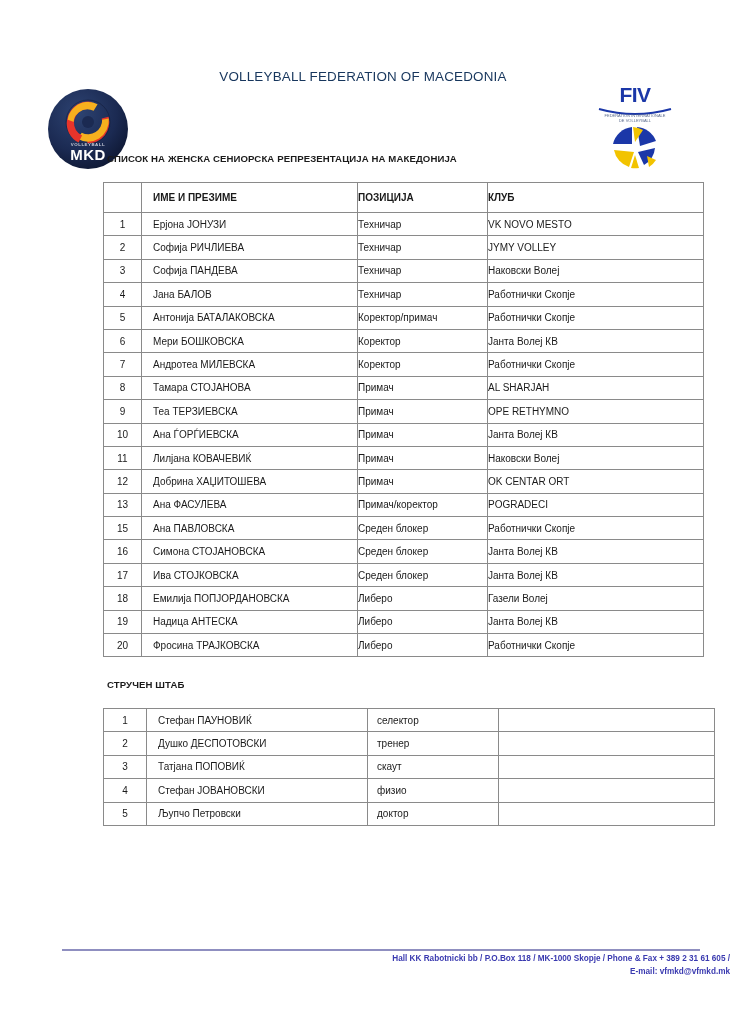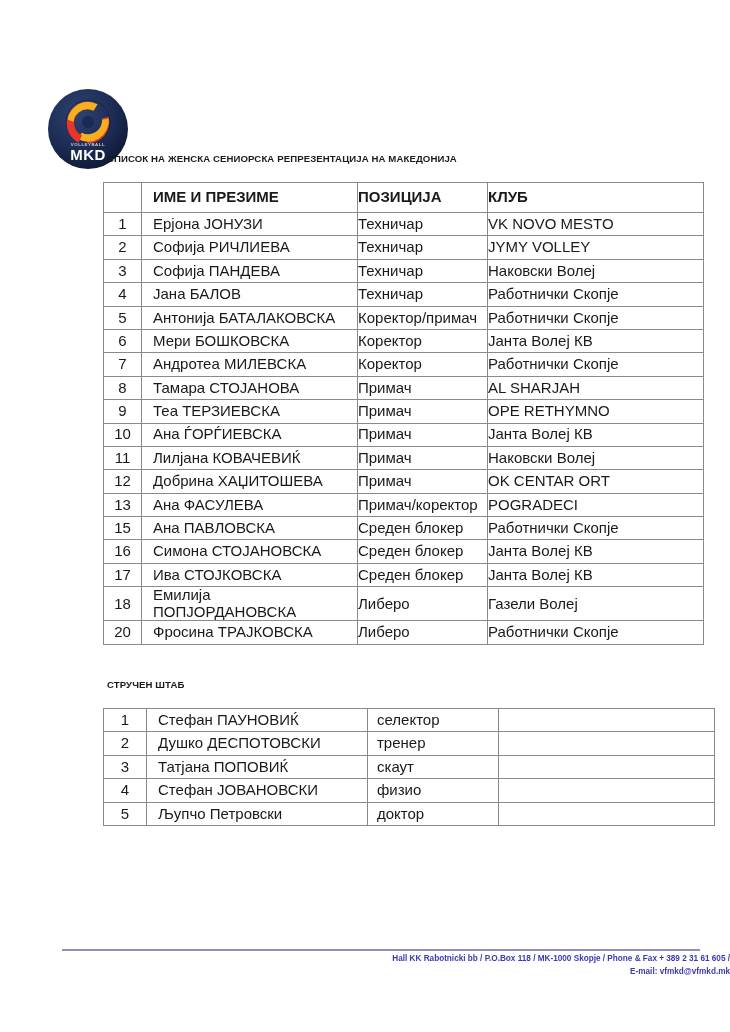--- a/index.html
+++ b/index.html
@@ -72,21 +72,21 @@
     white-space: nowrap;
   }
   #roster-heading { top: 153px; }
   #staff-heading  { top: 679px; }
 
   
   table.doc-table {
     position: absolute;
     border-collapse: collapse;
     table-layout: fixed;
-    font-size: 15px;
+    font-size: 10px;
     color: #1a1a1a;
     padding-left: 32px;
   }
   table.doc-table td, table.doc-table th {
     border: 1px solid #8a8a8a;
     padding: 0;
     height: 22.4px;
     vertical-align: middle;
     font-weight: normal;
     line-height: 1.1;
@@ -159,22 +159,41 @@
         <path d="M 19 -9 A 21 21 0 0 1 -6 19 L -3 12 A 14 14 0 0 0 13 -6 Z" fill="#f6b01e" transform="rotate(16)"></path>
         <path d="M -8 21 A 21 21 0 0 1 -21 -1 L -14 1 A 14 14 0 0 0 -5 14 Z" fill="#e8342b" transform="rotate(4)"></path>
         <circle r="6" fill="#1b2a52"></circle>
       </g>
       <text x="41" y="58" text-anchor="middle" font-family="'Liberation Sans', sans-serif" font-size="4.4" font-weight="bold" fill="#c9ccd8" letter-spacing="0.5">VOLLEYBALL</text>
       <text x="41" y="72" text-anchor="middle" font-family="'Liberation Sans', sans-serif" font-size="15" font-weight="bold" fill="#ffffff" letter-spacing="0.4">MKD</text>
     </svg>
   </div>
 
   <div class="titles">
+    <div class="title-en">VOLLEYBALL FEDERATION OF  MACEDONIA</div>
   </div>
 
+  <div class="logo-fivb">
+    <svg viewBox="0 0 96 96" width="96" height="96" aria-hidden="true">
+      <text x="48" y="20" text-anchor="middle" font-family="'Liberation Sans', sans-serif" font-size="21" font-weight="bold" fill="#1b37a8" letter-spacing="-0.5">FIV</text>
+      <text x="48" y="20" text-anchor="middle" font-family="'Liberation Sans', sans-serif" font-size="21" font-weight="bold" fill="#1b37a8" opacity="0"></text>
+      <path d="M 12 27 Q 48 37 84 27" fill="none" stroke="#1b37a8" stroke-width="2"></path>
+      <text x="48" y="35" text-anchor="middle" font-family="'Liberation Sans', sans-serif" font-size="4" fill="#5a6a8c">FEDERATION INTERNATIONALE</text>
+      <text x="48" y="40" text-anchor="middle" font-family="'Liberation Sans', sans-serif" font-size="4" fill="#5a6a8c">DE VOLLEYBALL</text>
+      <g transform="translate(48,66)">
+        <path d="M -22 -4 A 22 22 0 0 1 -3 -21 L -3 -4 Z" fill="#1b37a8"></path>
+        <path d="M 2 -21 A 22 22 0 0 1 21 -7 L 5 -2 Z" fill="#1b37a8"></path>
+        <path d="M 20 0 A 22 22 0 0 1 9 17 L 3 4 Z" fill="#1b37a8"></path>
+        <path d="M -21 2 A 22 22 0 0 0 -6 19 L -1 4 Z" fill="#f2c300"></path>
+        <path d="M 4 20 A 22 22 0 0 1 -4 20 L 0 7 Z" fill="#f2c300"></path>
+        <path d="M 8 -18 A 22 22 0 0 0 -2 -21 L 0 -6 Z" fill="#f2c300"></path>
+        <path d="M 12 8 L 21 12 A 22 22 0 0 1 14 19 Z" fill="#f2c300"></path>
+      </g>
+    </svg>
+  </div>
 </div>
 
 <div class="section-heading" id="roster-heading">СПИСОК НА ЖЕНСКА СЕНИОРСКА РЕПРЕЗЕНТАЦИЈА НА МАКЕДОНИЈА</div>
 
 <table class="doc-table" id="roster-table">
   <thead>
     <tr>
       <th class="c-num"></th>
       <th class="c-name">ИМЕ И ПРЕЗИМЕ</th>
       <th class="c-pos">ПОЗИЦИЈА</th>
@@ -276,20 +295,26 @@
       <td class="c-num">17</td>
       <td class="c-name">Ива СТОЈКОВСКА</td>
       <td class="c-pos">Среден блокер</td>
       <td class="c-club">Јанта Волеј КВ</td>
     </tr>
     <tr>
       <td class="c-num">18</td>
       <td class="c-name">Емилија ПОПЈОРДАНОВСКА</td>
       <td class="c-pos">Либеро</td>
       <td class="c-club">Газели Волеј</td>
+    </tr>
+    <tr>
+      <td class="c-num">19</td>
+      <td class="c-name">Надица АНТЕСКА</td>
+      <td class="c-pos">Либеро</td>
+      <td class="c-club">Јанта Волеј КВ</td>
     </tr>
     <tr>
       <td class="c-num">20</td>
       <td class="c-name">Фросина ТРАЈКОВСКА</td>
       <td class="c-pos">Либеро</td>
       <td class="c-club">Работнички Скопје</td>
     </tr>
   </tbody>
 </table>
 

